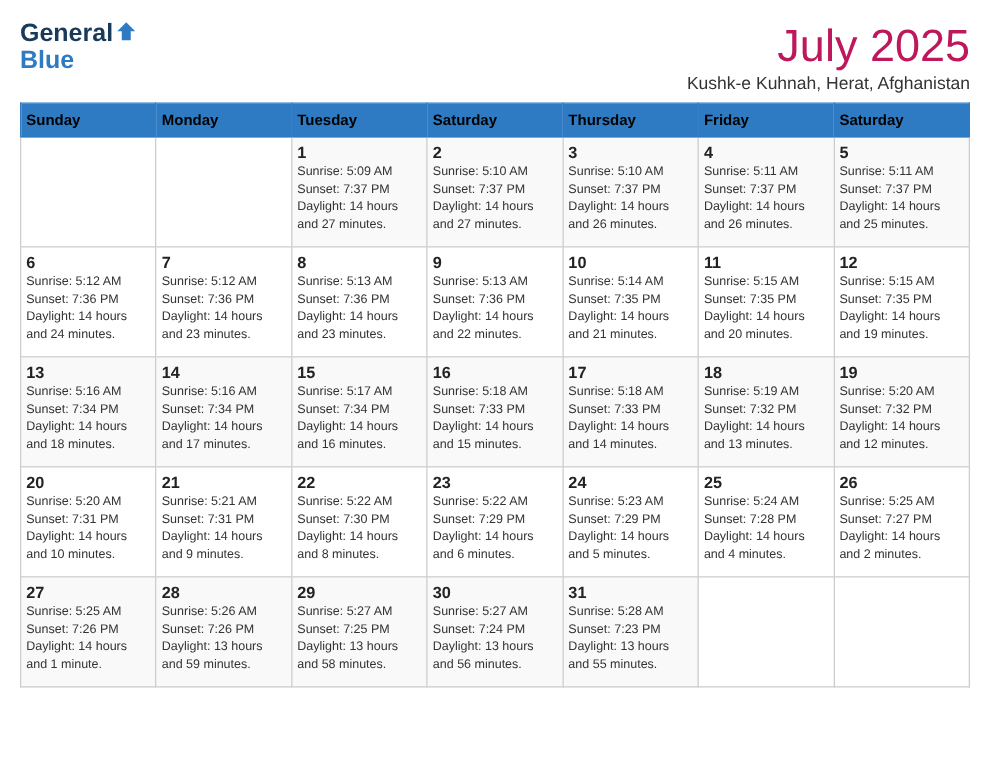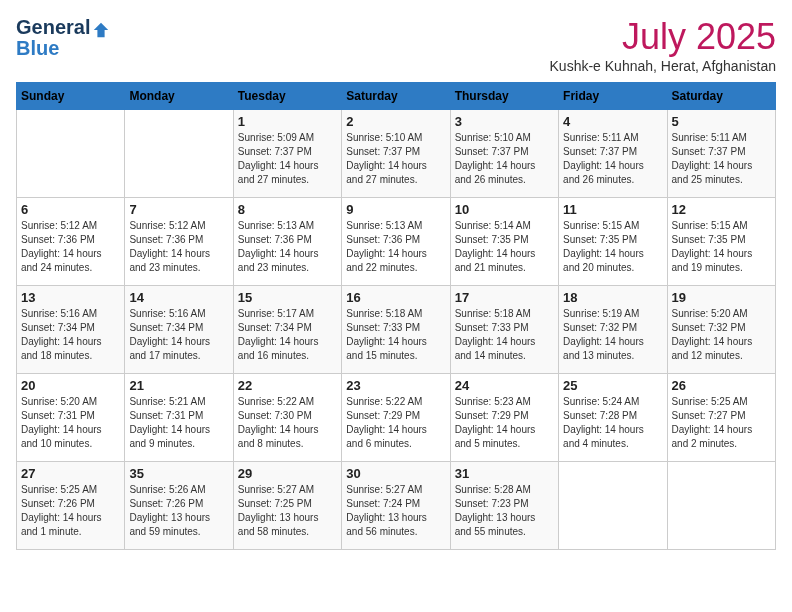--- a/index.html
+++ b/index.html
@@ -16,21 +16,21 @@
       align-items: flex-start;
       margin-bottom: 8px;
     }
     .logo {
       display: flex;
       flex-direction: column;
       align-items: flex-start;
     }
     .logo-text {
       display: flex;
-      align-items: flex-end;
+      align-items: flex-start;
       font-size: 20px;
       font-weight: bold;
       color: #1a3a5c;
     }
     .logo-general { color: #1a3a5c; }
     .logo-blue { color: #2e7bc4; }
     .logo-icon {
       width: 18px;
       height: 18px;
       margin-left: 2px;
@@ -289,21 +289,21 @@
         </td>
       </tr>
       <tr>
         <td>
           <span class="day-number">27</span>
           <div class="day-info" style="white-space: pre-line;">Sunrise: 5:25 AM
 Sunset: 7:26 PM
 Daylight: 14 hours and 1 minute.</div>
         </td>
         <td>
-          <span class="day-number">35</span>
+          <span class="day-number">28</span>
           <div class="day-info" style="white-space: pre-line;">Sunrise: 5:26 AM
 Sunset: 7:26 PM
 Daylight: 13 hours and 59 minutes.</div>
         </td>
         <td>
           <span class="day-number">29</span>
           <div class="day-info" style="white-space: pre-line;">Sunrise: 5:27 AM
 Sunset: 7:25 PM
 Daylight: 13 hours and 58 minutes.</div>
         </td>

